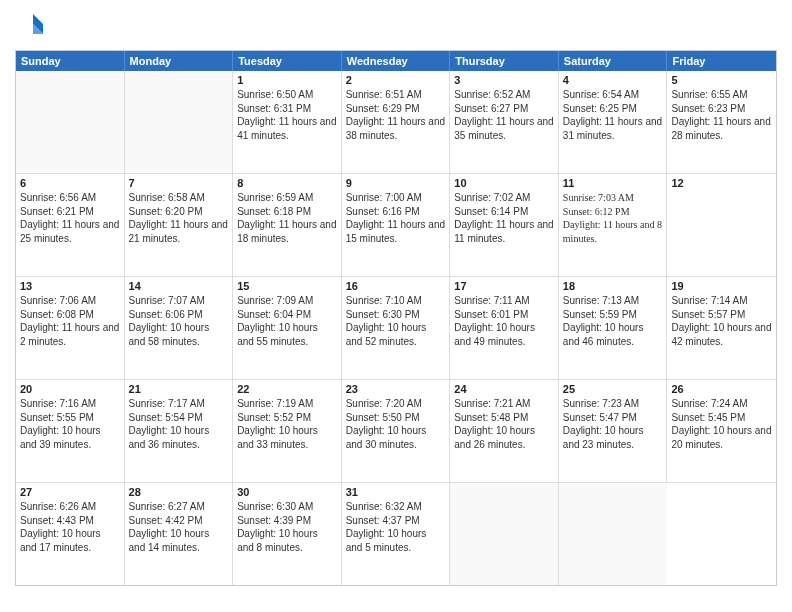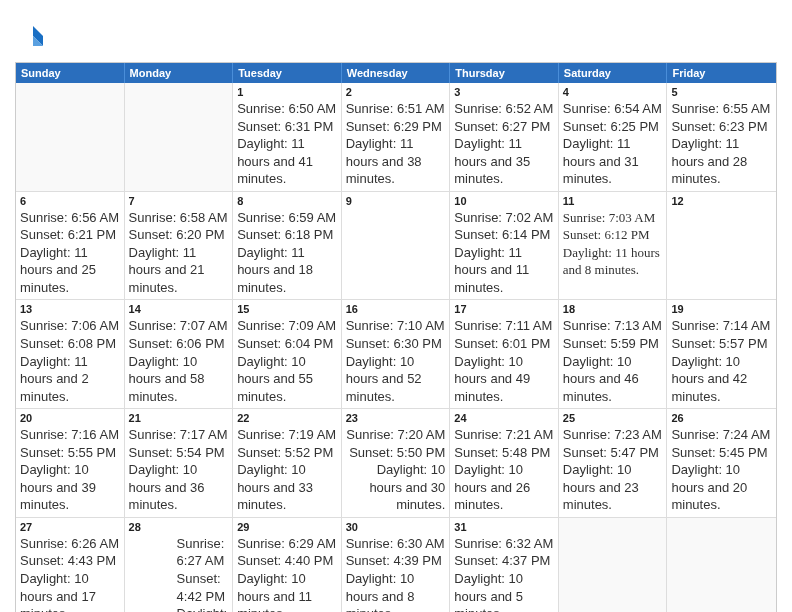--- a/index.html
+++ b/index.html
@@ -6,21 +6,21 @@
     body {
       font-family: Arial, sans-serif;
       background: #fff;
       width: 792px;
       height: 612px;
       overflow: hidden;
     }
     .page {
       width: 792px;
       height: 596px;
-      padding: 22px 15px;
+      padding: 10px 15px;
       display: flex;
       flex-direction: column;
     }
     .header {
       display: flex;
       justify-content: space-between;
       align-items: flex-start;
       margin-bottom: 8px;
     }
     .logo {
@@ -101,21 +101,21 @@
     }
     .cal-cell:last-child { border-right: none; }
     .cal-cell.empty { background: #f9f9f9; }
     .day-num {
       font-size: 11px;
       font-weight: bold;
       color: #222;
       margin-bottom: 2px;
     }
     .cell-info {
-      font-size: 13px;
+      font-size: 10px;
       color: #333;
       line-height: 1.35;
     }
   </style>
 </head>
 <body>
 
 <div class="page">
   <div class="header">
     <div class="logo">
@@ -193,20 +193,23 @@
 Daylight: 11 hours and 21 minutes.</div>
           </div>
           <div class="cal-cell">
             <div class="day-num">8</div>
             <div class="cell-info" style="white-space: pre-line;">Sunrise: 6:59 AM
 Sunset: 6:18 PM
 Daylight: 11 hours and 18 minutes.</div>
           </div>
           <div class="cal-cell">
             <div class="day-num">9</div>
+            <div class="cell-info" style="white-space: pre-line;">Sunrise: 7:00 AM
+Sunset: 6:16 PM
+Daylight: 11 hours and 15 minutes.</div>
           </div>
           <div class="cal-cell">
             <div class="day-num">10</div>
             <div class="cell-info" style="white-space: pre-line;">Sunrise: 7:02 AM
 Sunset: 6:14 PM
 Daylight: 11 hours and 11 minutes.</div>
           </div>
           <div class="cal-cell">
             <div class="day-num">11</div>
             <div class="cell-info" style="white-space: pre-line; font-family: Liberation Serif, serif;">Sunrise: 7:03 AM
@@ -275,21 +278,21 @@
 Daylight: 10 hours and 36 minutes.</div>
           </div>
           <div class="cal-cell">
             <div class="day-num">22</div>
             <div class="cell-info" style="white-space: pre-line;">Sunrise: 7:19 AM
 Sunset: 5:52 PM
 Daylight: 10 hours and 33 minutes.</div>
           </div>
           <div class="cal-cell">
             <div class="day-num">23</div>
-            <div class="cell-info" style="white-space: pre-line; text-align: right;">Sunrise: 7:20 AM
+            <div class="cell-info" style="white-space: pre-line;">Sunrise: 7:20 AM
 Sunset: 5:50 PM
 Daylight: 10 hours and 30 minutes.</div>
           </div>
           <div class="cal-cell">
             <div class="day-num">24</div>
             <div class="cell-info" style="white-space: pre-line;">Sunrise: 7:21 AM
 Sunset: 5:48 PM
 Daylight: 10 hours and 26 minutes.</div>
           </div>
           <div class="cal-cell">
@@ -307,29 +310,23 @@
         </div>
         <div class="cal-row">
           <div class="cal-cell">
             <div class="day-num">27</div>
             <div class="cell-info" style="white-space: pre-line;">Sunrise: 6:26 AM
 Sunset: 4:43 PM
 Daylight: 10 hours and 17 minutes.</div>
           </div>
           <div class="cal-cell">
             <div class="day-num">28</div>
-            <div class="cell-info" style="white-space: pre-line; margin-left: 48px;">Sunrise: 6:27 AM
+            <div class="cell-info" style="white-space: pre-line;">Sunrise: 6:27 AM
 Sunset: 4:42 PM
 Daylight: 10 hours and 14 minutes.</div>
-          </div>
-          <div class="cal-cell">
-            <div class="day-num">29</div>
-            <div class="cell-info" style="white-space: pre-line;">Sunrise: 6:29 AM
-Sunset: 4:40 PM
-Daylight: 10 hours and 11 minutes.</div>
           </div>
           <div class="cal-cell">
             <div class="day-num">30</div>
             <div class="cell-info" style="white-space: pre-line;">Sunrise: 6:30 AM
 Sunset: 4:39 PM
 Daylight: 10 hours and 8 minutes.</div>
           </div>
           <div class="cal-cell">
             <div class="day-num">31</div>
             <div class="cell-info" style="white-space: pre-line;">Sunrise: 6:32 AM

